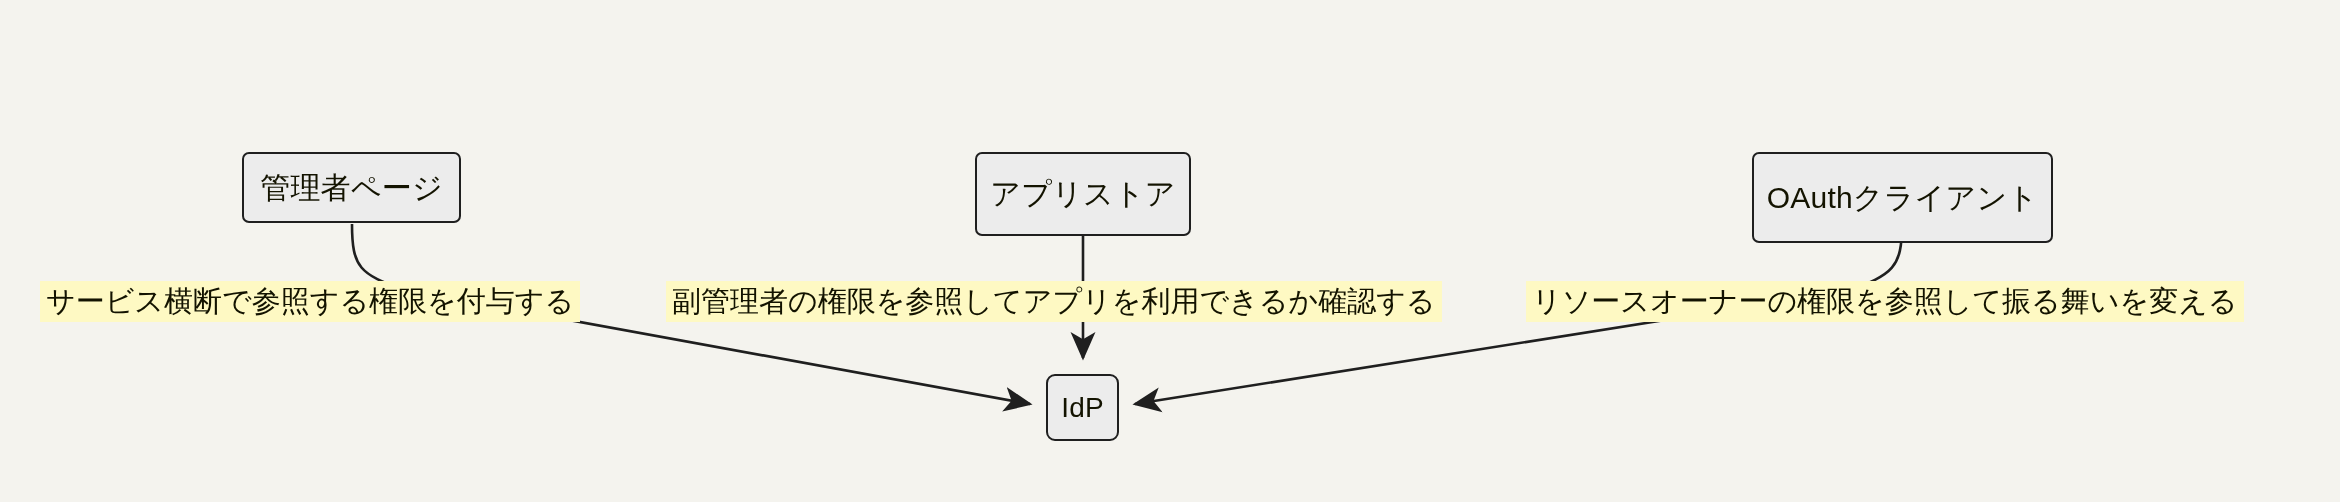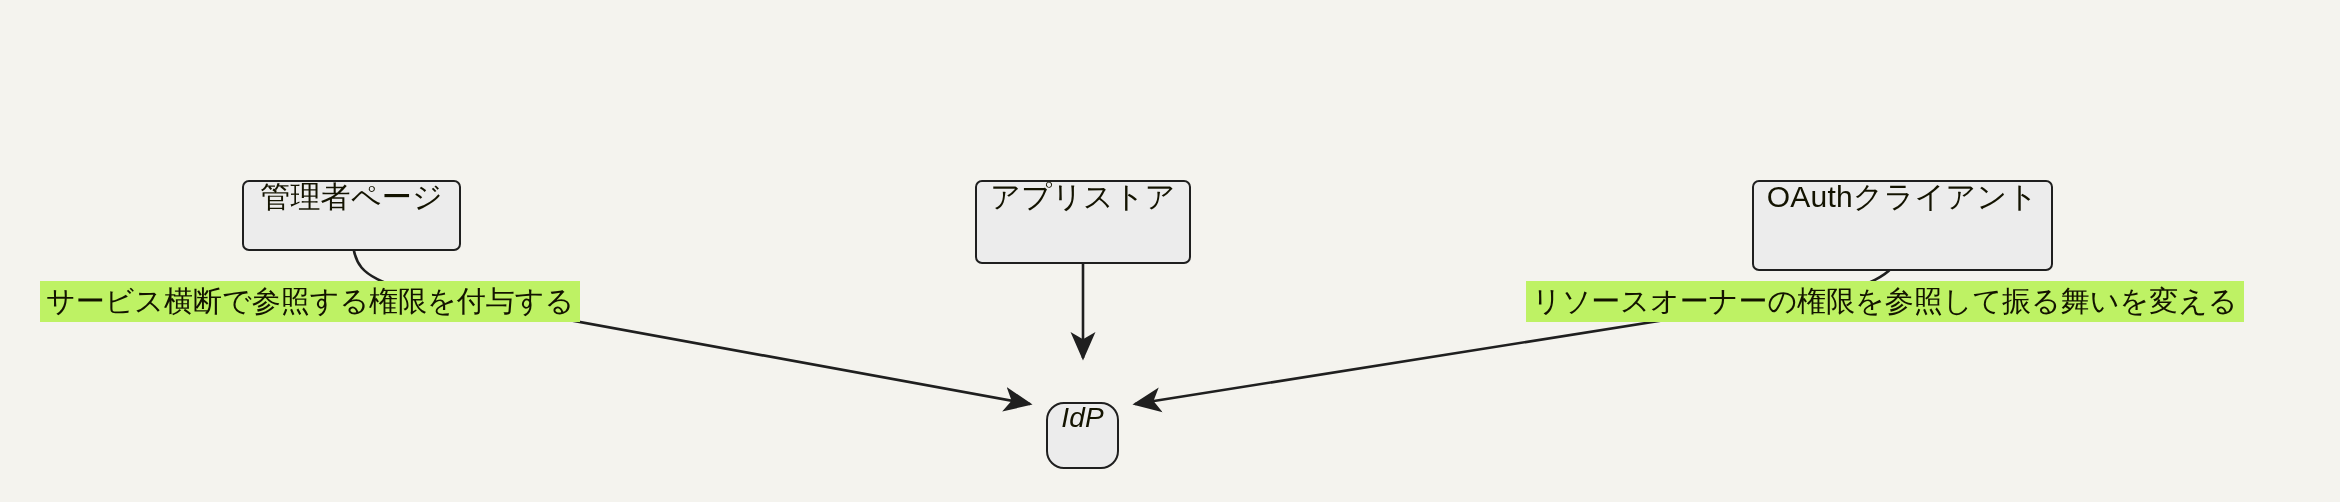--- a/index.html
+++ b/index.html
@@ -25,41 +25,41 @@
     width: 2340px;
     height: 502px;
   }
   .node {
     position: absolute;
     box-sizing: border-box;
     background: #ececec;
     border: 2px solid #1f1f1f;
     border-radius: 7px;
     display: flex;
+    align-items: center;
     justify-content: center;
     color: #131300;
     line-height: 1;
     z-index: 3;
-    margin-top: 28px;
   }
   .node-label {
     white-space: nowrap;
     font-size: 30px;
     letter-spacing: 0.2px;
   }
   #node-admin-page  { left: 242px;  top: 152px; width: 219px; height: 71px; }
   #node-app-store   { left: 975px;  top: 152px; width: 216px; height: 84px; }
   #node-oauth-client{ left: 1752px; top: 152px; width: 301px; height: 91px; }
   #node-idp         { left: 1046px; top: 374px; width: 73px;  height: 67px;
-                      border-radius: 18px; font-style: italic; }
+                      border-radius: 9px; }
   #node-idp .node-label { font-size: 28px; }
 
   .edge-label {
     position: absolute;
-    background: #bef264;
+    background: #fef9c3;
     color: #131300;
     font-size: 29px;
     line-height: 1.2;
     white-space: nowrap;
     padding: 3px 6px;
     z-index: 2;
   }
   #edge-label-grant    { left: 40px;   top: 281px; }
   #edge-label-verify   { left: 666px;  top: 281px; }
   #edge-label-behavior { left: 1526px; top: 281px; text-align: center; }
@@ -94,16 +94,17 @@
   <div class="node" id="node-oauth-client">
     <span class="node-label">OAuthクライアント</span>
   </div>
 
   <div class="node" id="node-idp">
     <span class="node-label">IdP</span>
   </div>
 
   <div class="edge-label" id="edge-label-grant">サービス横断で参照する権限を付与する</div>
 
+  <div class="edge-label" id="edge-label-verify">副管理者の権限を参照してアプリを利用できるか確認する</div>
 
   <div class="edge-label" id="edge-label-behavior">リソースオーナーの権限を参照して振る舞いを変える</div>
 
 </div>
 
 </body></html>

